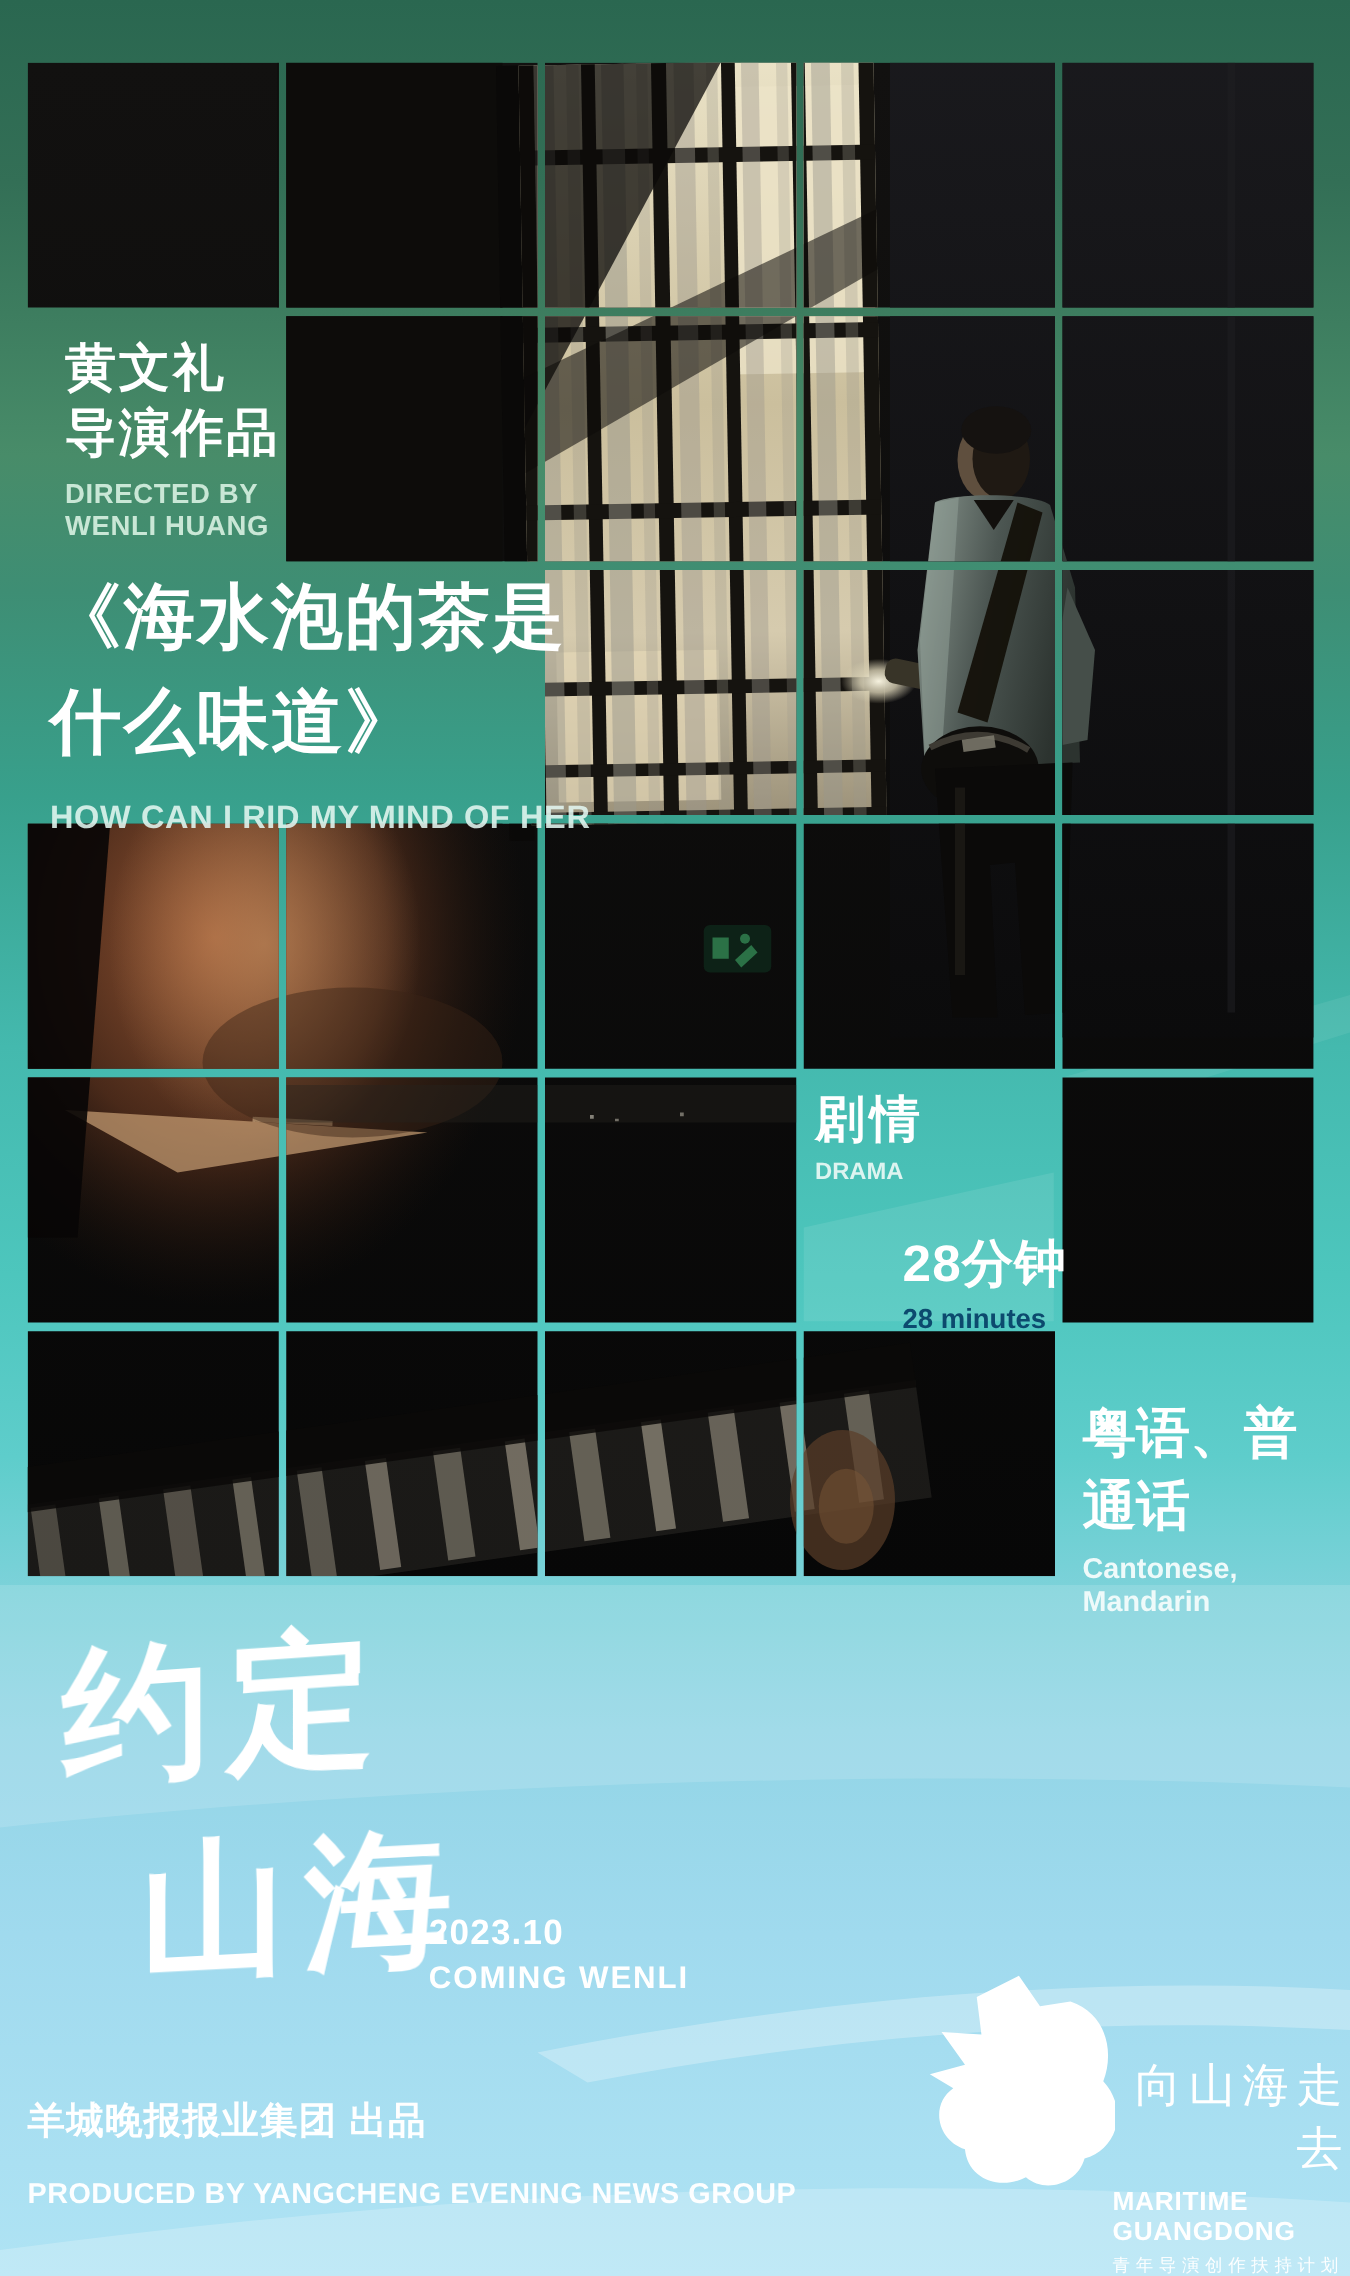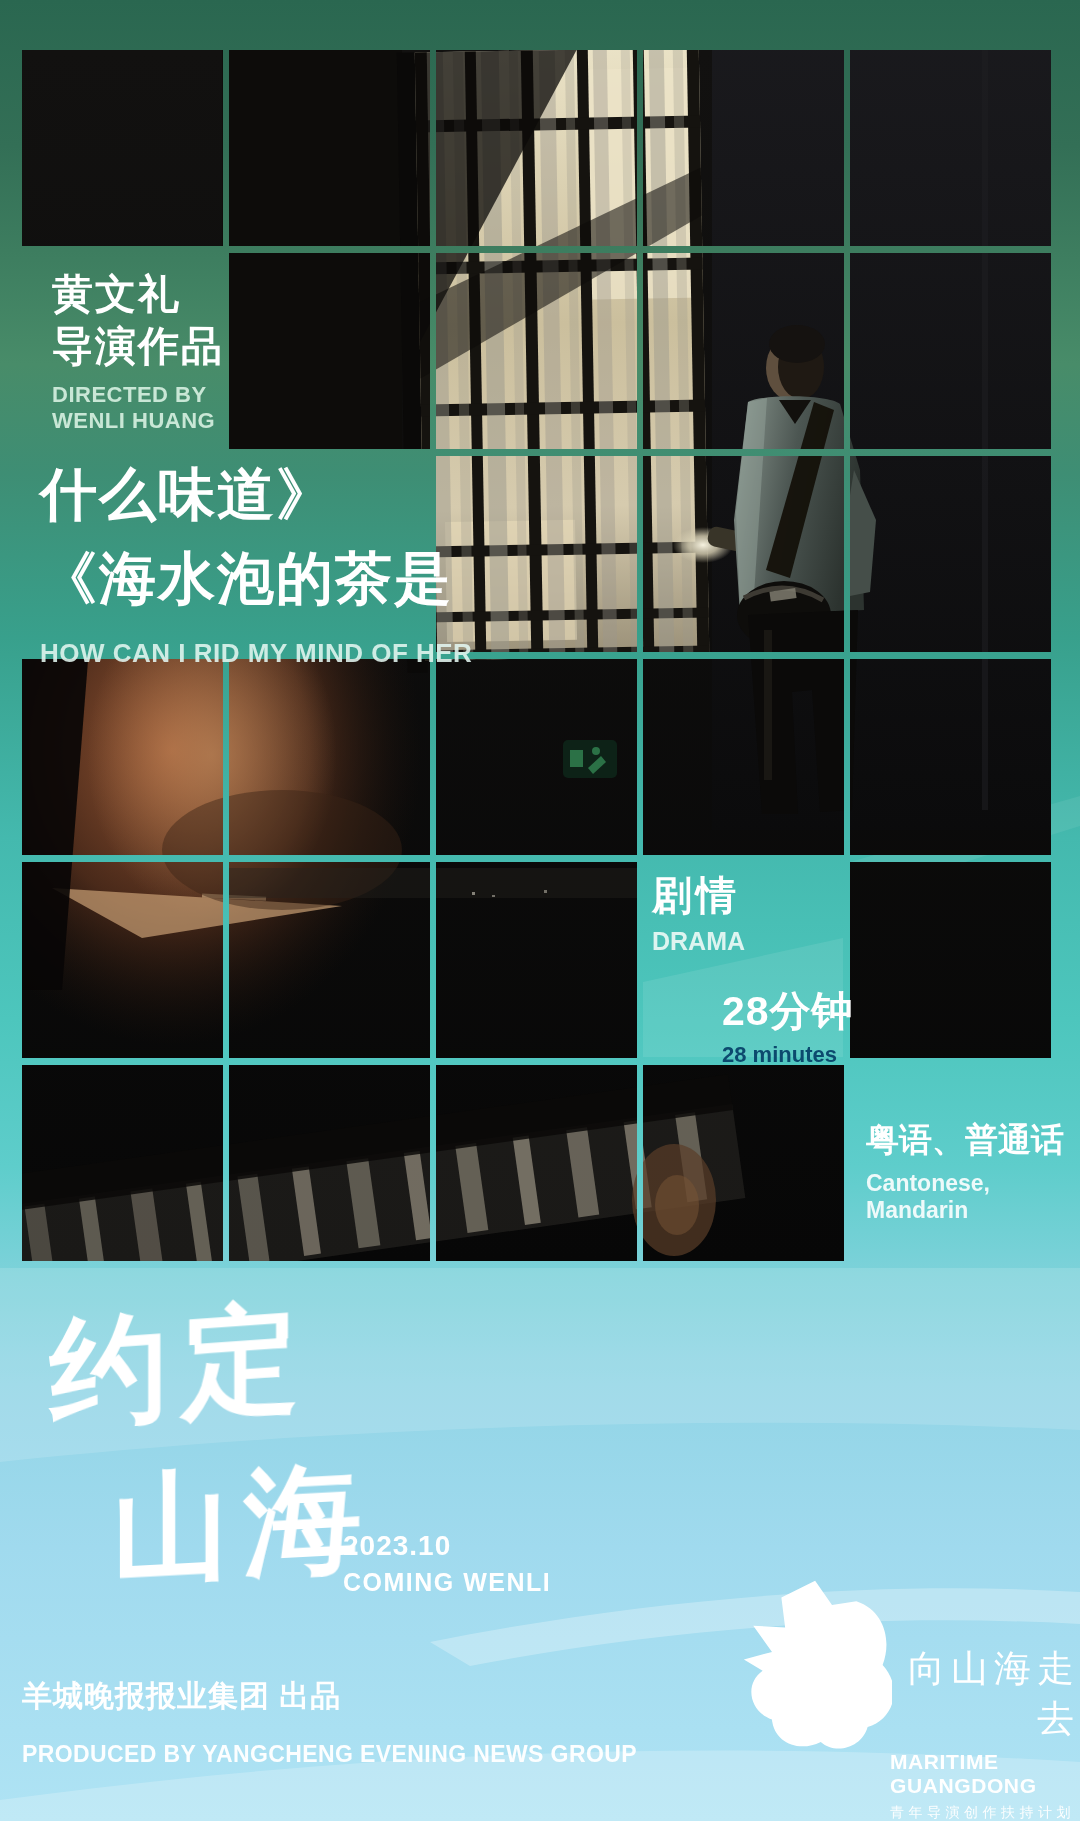--- a/index.html
+++ b/index.html
@@ -14,26 +14,26 @@
   .abs{position:absolute;}
   
   .director{left:52px;top:268px;}
   .director .zh{font-size:41px;line-height:52px;font-weight:bold;color:#fff;letter-spacing:2px;}
   .director .en{margin-top:10px;font-size:22px;line-height:26px;font-weight:bold;color:#c9e7d6;letter-spacing:.5px;}
   .title{left:40px;top:452px;}
   .title .zh{font-size:57px;line-height:84px;font-weight:bold;color:#fff;letter-spacing:2px;}
   .title .en{margin-top:18px;font-size:26px;font-weight:bold;color:rgba(226,246,240,.88);letter-spacing:.5px;}
   .genre{left:652px;top:868px;}
   .genre .zh{font-size:40px;font-weight:bold;color:#fff;letter-spacing:4px;}
-  .genre .en{margin-top:4px;font-size:25px;font-weight:bold;color:#ddf4f0;}
+  .genre .en{margin-top:4px;font-size:19px;font-weight:bold;color:#ddf4f0;}
   .duration{left:722px;top:984px;}
   .duration .zh{font-size:41px;font-weight:bold;color:#fff;letter-spacing:1px;}
   .duration .en{margin-top:3px;font-size:22px;font-weight:bold;color:#0c4a6e;}
   .language{left:866px;top:1118px;}
-  .language .zh{font-size:33px;font-weight:bold;color:#fff;}
+  .language .zh{font-size:43px;font-weight:bold;color:#fff;}
   .language .en{margin-top:7px;font-size:23px;font-weight:bold;color:#eefafa;}
   .brand{left:50px;top:1296px;color:#fff;}
   .brand .l1{font-size:118px;font-weight:bold;letter-spacing:14px;
     transform:rotate(-4deg) skewX(-4deg);transform-origin:left top;filter:blur(.4px);}
   .brand .l2{font-size:118px;font-weight:bold;letter-spacing:14px;margin-left:62px;margin-top:-4px;
     transform:rotate(-3deg) skewX(-3deg);transform-origin:left top;filter:blur(.4px);}
   .reldate{left:343px;top:1530px;color:#fff;}
   .reldate .d{font-size:28px;font-weight:bold;letter-spacing:1px;}
   .reldate .s{font-size:25px;font-weight:bold;letter-spacing:1.5px;margin-top:6px;}
   .producer{left:22px;top:1676px;color:#fff;}
@@ -231,22 +231,22 @@
 <div class="abs director">
   <div class="zh">黄文礼</div>
   <div class="zh">导演作品</div>
   <div class="en">
     <div>DIRECTED BY</div>
     <div>WENLI HUANG</div>
   </div>
 </div>
 
 <div class="abs title">
+  <div class="zh">《海水泡的茶是</div>
   <div class="zh">什么味道》</div>
-  <div class="zh">《海水泡的茶是</div>
   <div class="en">HOW CAN I RID MY MIND OF HER</div>
 </div>
 
 <div class="abs genre">
   <div class="zh">剧情</div>
   <div class="en">DRAMA</div>
 </div>
 
 <div class="abs duration">
   <div class="zh">28分钟</div>

